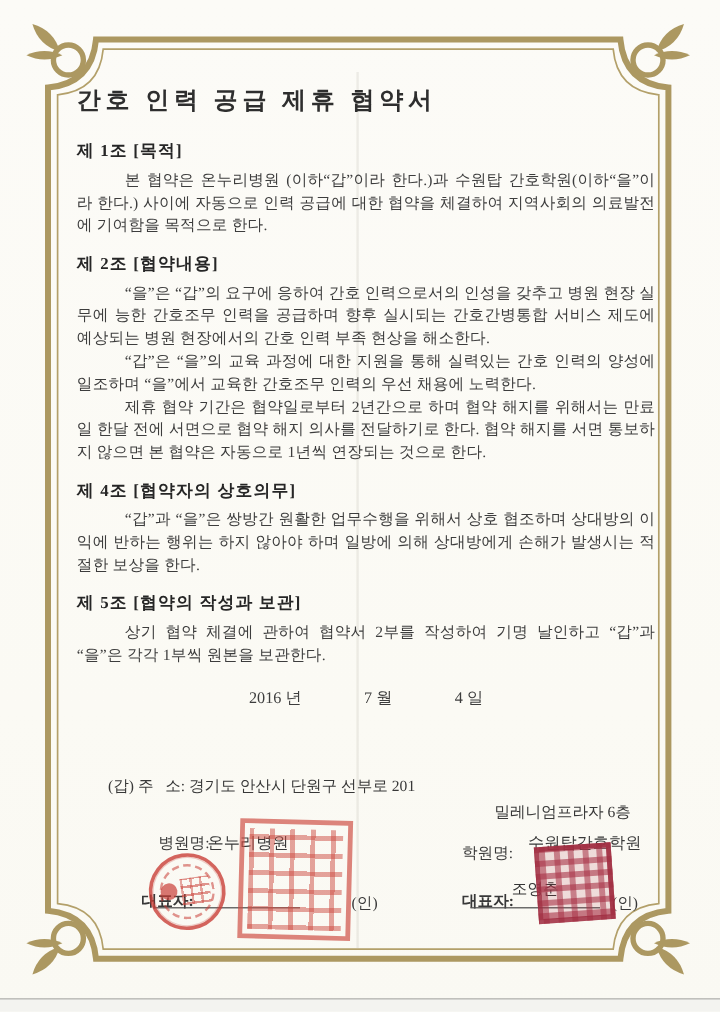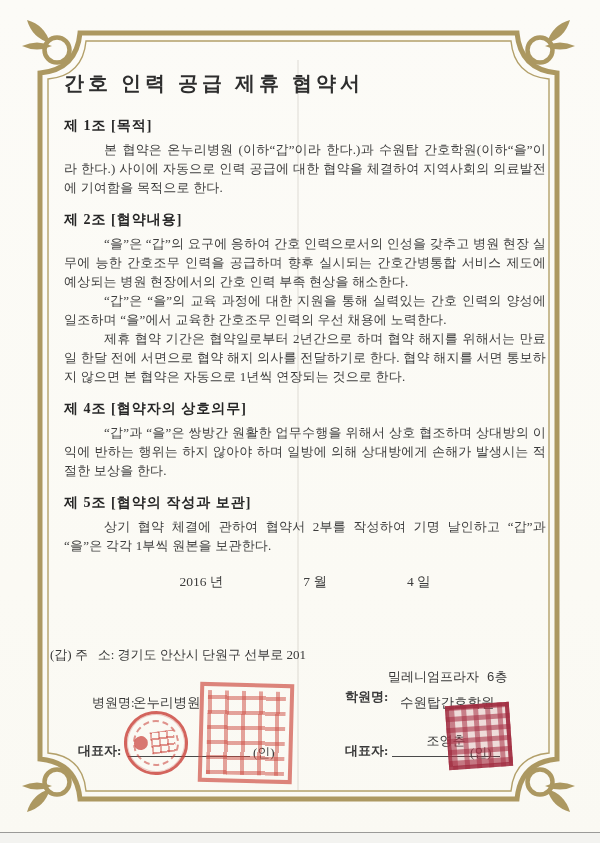--- a/index.html
+++ b/index.html
@@ -22,25 +22,25 @@
   }
   .section h2{
     font-size:14px;font-weight:bold;color:#262626;letter-spacing:1px;
     margin:14px 0 5px 0;
   }
   .section p{
     font-size:13px;line-height:19px;margin:0;text-align:justify;
     text-indent:40px;color:#3d3d3d;letter-spacing:.2px;
   }
   .date-row{
-    margin-top:18px;display:flex;justify-content:center;gap:80px;
+    margin-top:18px;display:flex;justify-content:center;gap:52px;
     font-size:13.5px;color:#3d3d3d;
   }
   .bottom{position:absolute;left:0;top:632px;width:600px;height:180px;z-index:2;font-size:13px;color:#383838;}
-  .abs{position:absolute;white-space:pre;}
+  .abs{position:absolute;white-space:pre;padding-left:40px;}
   .sig-line{position:absolute;border-bottom:1.2px solid #4a4a4a;text-align:center;font-size:13px;color:#353535;}
   .org-name{font-size:13.5px;}
 
   
   .stamp{position:absolute;z-index:3;}
   .round-stamp{
     left:124px;top:711px;width:58px;height:58px;border-radius:50%;
     border:3px solid rgba(201,63,55,.8);transform:rotate(-8deg);
     box-shadow:inset 0 0 0 1px rgba(201,63,55,.25);
   }
@@ -141,25 +141,25 @@
 
     <div class="date-row">
       <span>2016 년</span>
       <span>7 월</span>
       <span>4 일</span>
     </div>
   </div>
 
   <div class="bottom">
     <div class="abs" style="left:50px;top:14px;">(갑) 주   소: 경기도 안산시 단원구 선부로 201</div>
-    <div class="abs" style="left:388px;top:36px;font-family:Liberation Mono, monospace;">밀레니엄프라자 6층</div>
+    <div class="abs" style="left:372px;top:36px;">밀레니엄프라자 6층</div>
 
     <div class="abs" style="left:92px;top:62px;font-weight:normal;">병원명:</div>
     <div class="abs org-name" style="left:133px;top:62px;">온누리병원</div>
-    <div class="abs" style="left:345px;top:56px;font-weight:bold;">학원명:</div>
+    <div class="abs" style="left:345px;top:70px;font-weight:normal;">학원명:</div>
     <div class="abs org-name" style="left:400px;top:62px;">수원탑간호학원</div>
 
     <div class="abs" style="left:78px;top:110px;font-weight:bold;">대표자:</div>
     <div class="sig-line" style="left:128px;top:100px;width:122px;height:24px;"></div>
     <div class="abs" style="left:253px;top:112px;">(인)</div>
 
     <div class="abs" style="left:345px;top:110px;font-weight:bold;">대표자:</div>
     <div class="sig-line" style="left:392px;top:100px;width:108px;height:24px;">조영춘</div>
     <div class="abs" style="left:470px;top:112px;">(인)</div>
   </div>

